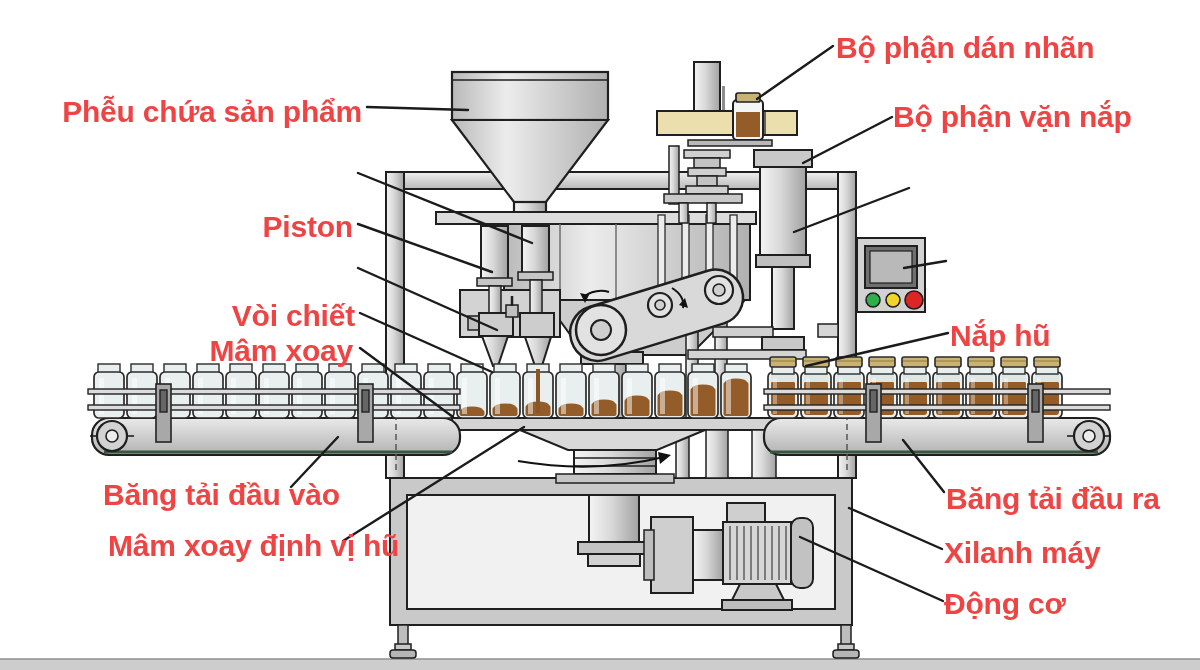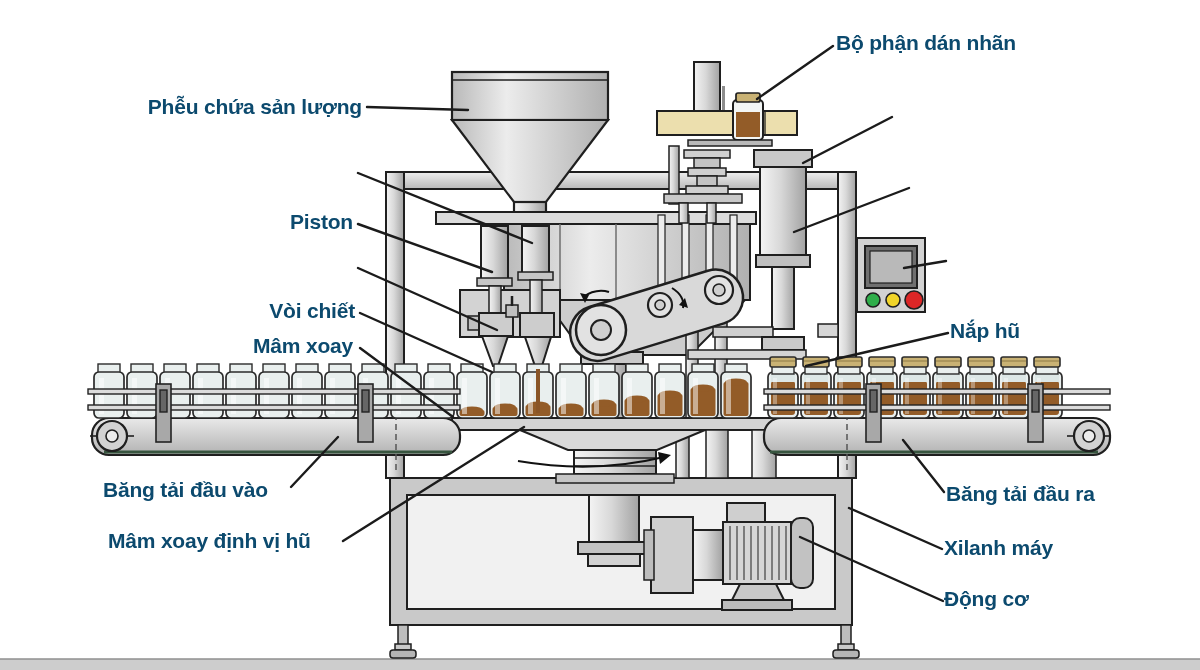--- a/index.html
+++ b/index.html
@@ -1,19 +1,19 @@
 <!DOCTYPE html>
 <html><head>
 <meta charset="utf-8">
 <style>
   html,body{margin:0;padding:0;background:#fff;}
   .stage{position:relative;width:1200px;height:670px;background:#ffffff;overflow:hidden;
          font-family:"Liberation Sans",sans-serif;}
   .stage svg{position:absolute;left:0;top:0;}
-  .lbl{position:absolute;font-weight:bold;font-size:21px;color:#0c4a6e;white-space:nowrap;
+  .lbl{position:absolute;font-weight:bold;font-size:30px;color:#ef4444;white-space:nowrap;
        letter-spacing:-0.2px;line-height:1.1;}
 </style>
 </head>
 <body>
 
 <div class="stage">
 
 <svg width="1200" height="670" viewBox="0 0 1200 670">
   <defs>
     <linearGradient id="gV" x1="0" y1="0" x2="1" y2="0">
@@ -398,25 +398,26 @@
     <line x1="892" y1="117" x2="803" y2="163"></line>
     <line x1="909" y1="188" x2="794" y2="232"></line>
     <line x1="946" y1="261" x2="904" y2="268"></line>
     <line x1="948" y1="333" x2="806" y2="366"></line>
     <line x1="944" y1="492" x2="903" y2="440"></line>
     <line x1="942" y1="549" x2="849" y2="508"></line>
     <line x1="943" y1="601" x2="800" y2="537"></line>
   </g>
 </svg>
 
-<div class="lbl" style="right:838px;top:95px">Phễu chứa sản lượng</div>
+<div class="lbl" style="right:838px;top:95px">Phễu chứa sản phẩm</div>
 <div class="lbl" style="right:847px;top:210px">Piston</div>
 <div class="lbl" style="right:845px;top:299px">Vòi chiết</div>
 <div class="lbl" style="right:847px;top:334px">Mâm xoay</div>
 <div class="lbl" style="left:108px;top:529px">Mâm xoay định vị hũ</div>
 <div class="lbl" style="left:103px;top:478px">Băng tải đầu vào</div>
 <div class="lbl" style="left:836px;top:31px">Bộ phận dán nhãn</div>
+<div class="lbl" style="left:893px;top:100px">Bộ phận vặn nắp</div>
 <div class="lbl" style="left:950px;top:319px">Nắp hũ</div>
 <div class="lbl" style="left:946px;top:482px">Băng tải đầu ra</div>
 <div class="lbl" style="left:944px;top:536px">Xilanh máy</div>
 <div class="lbl" style="left:944px;top:587px">Động cơ</div>
 
 </div>
 
 </body></html>

